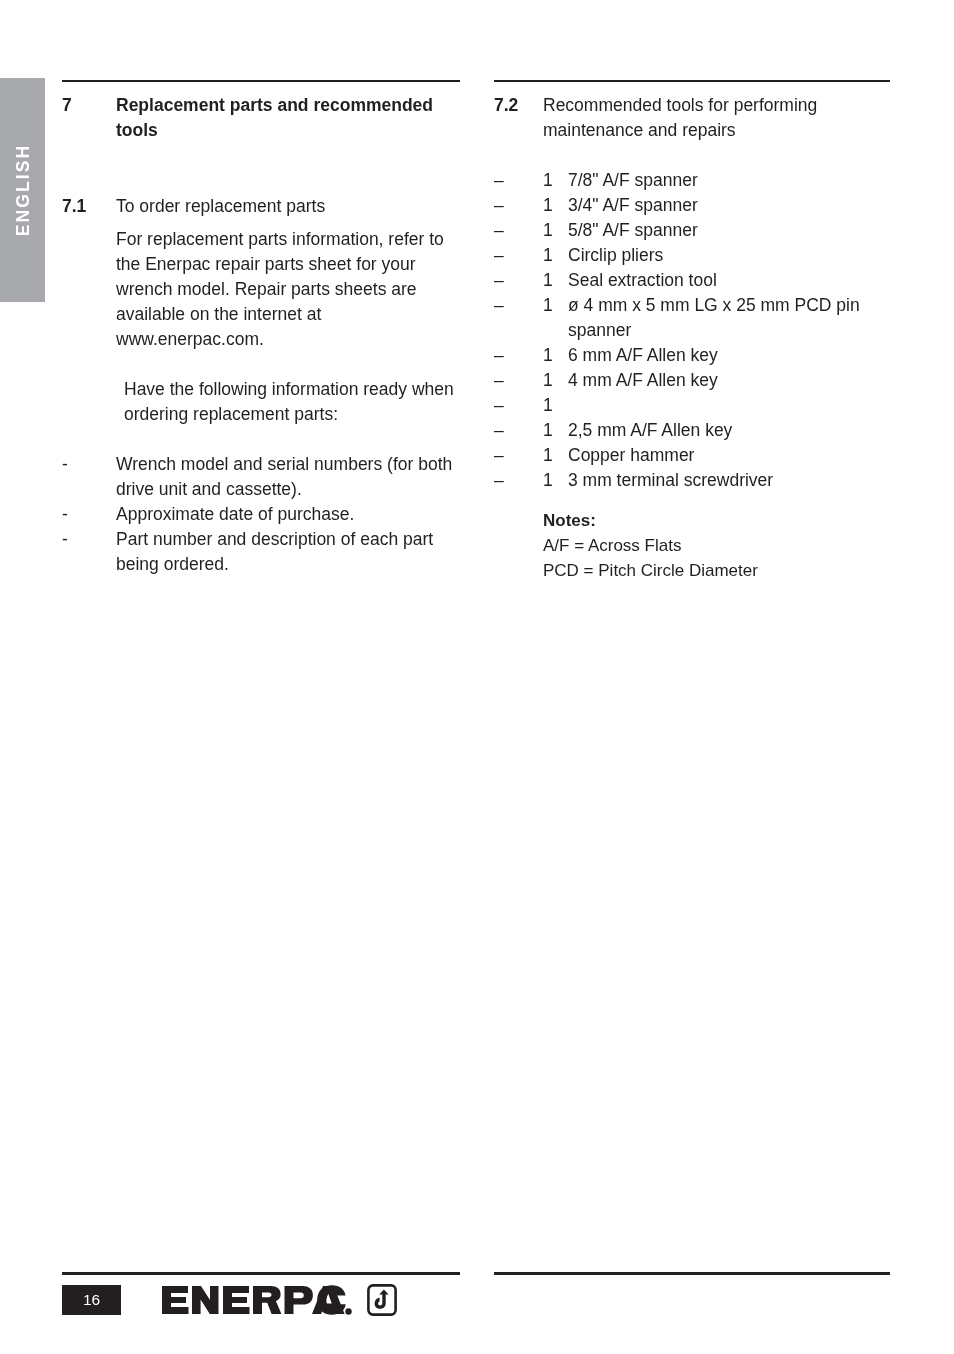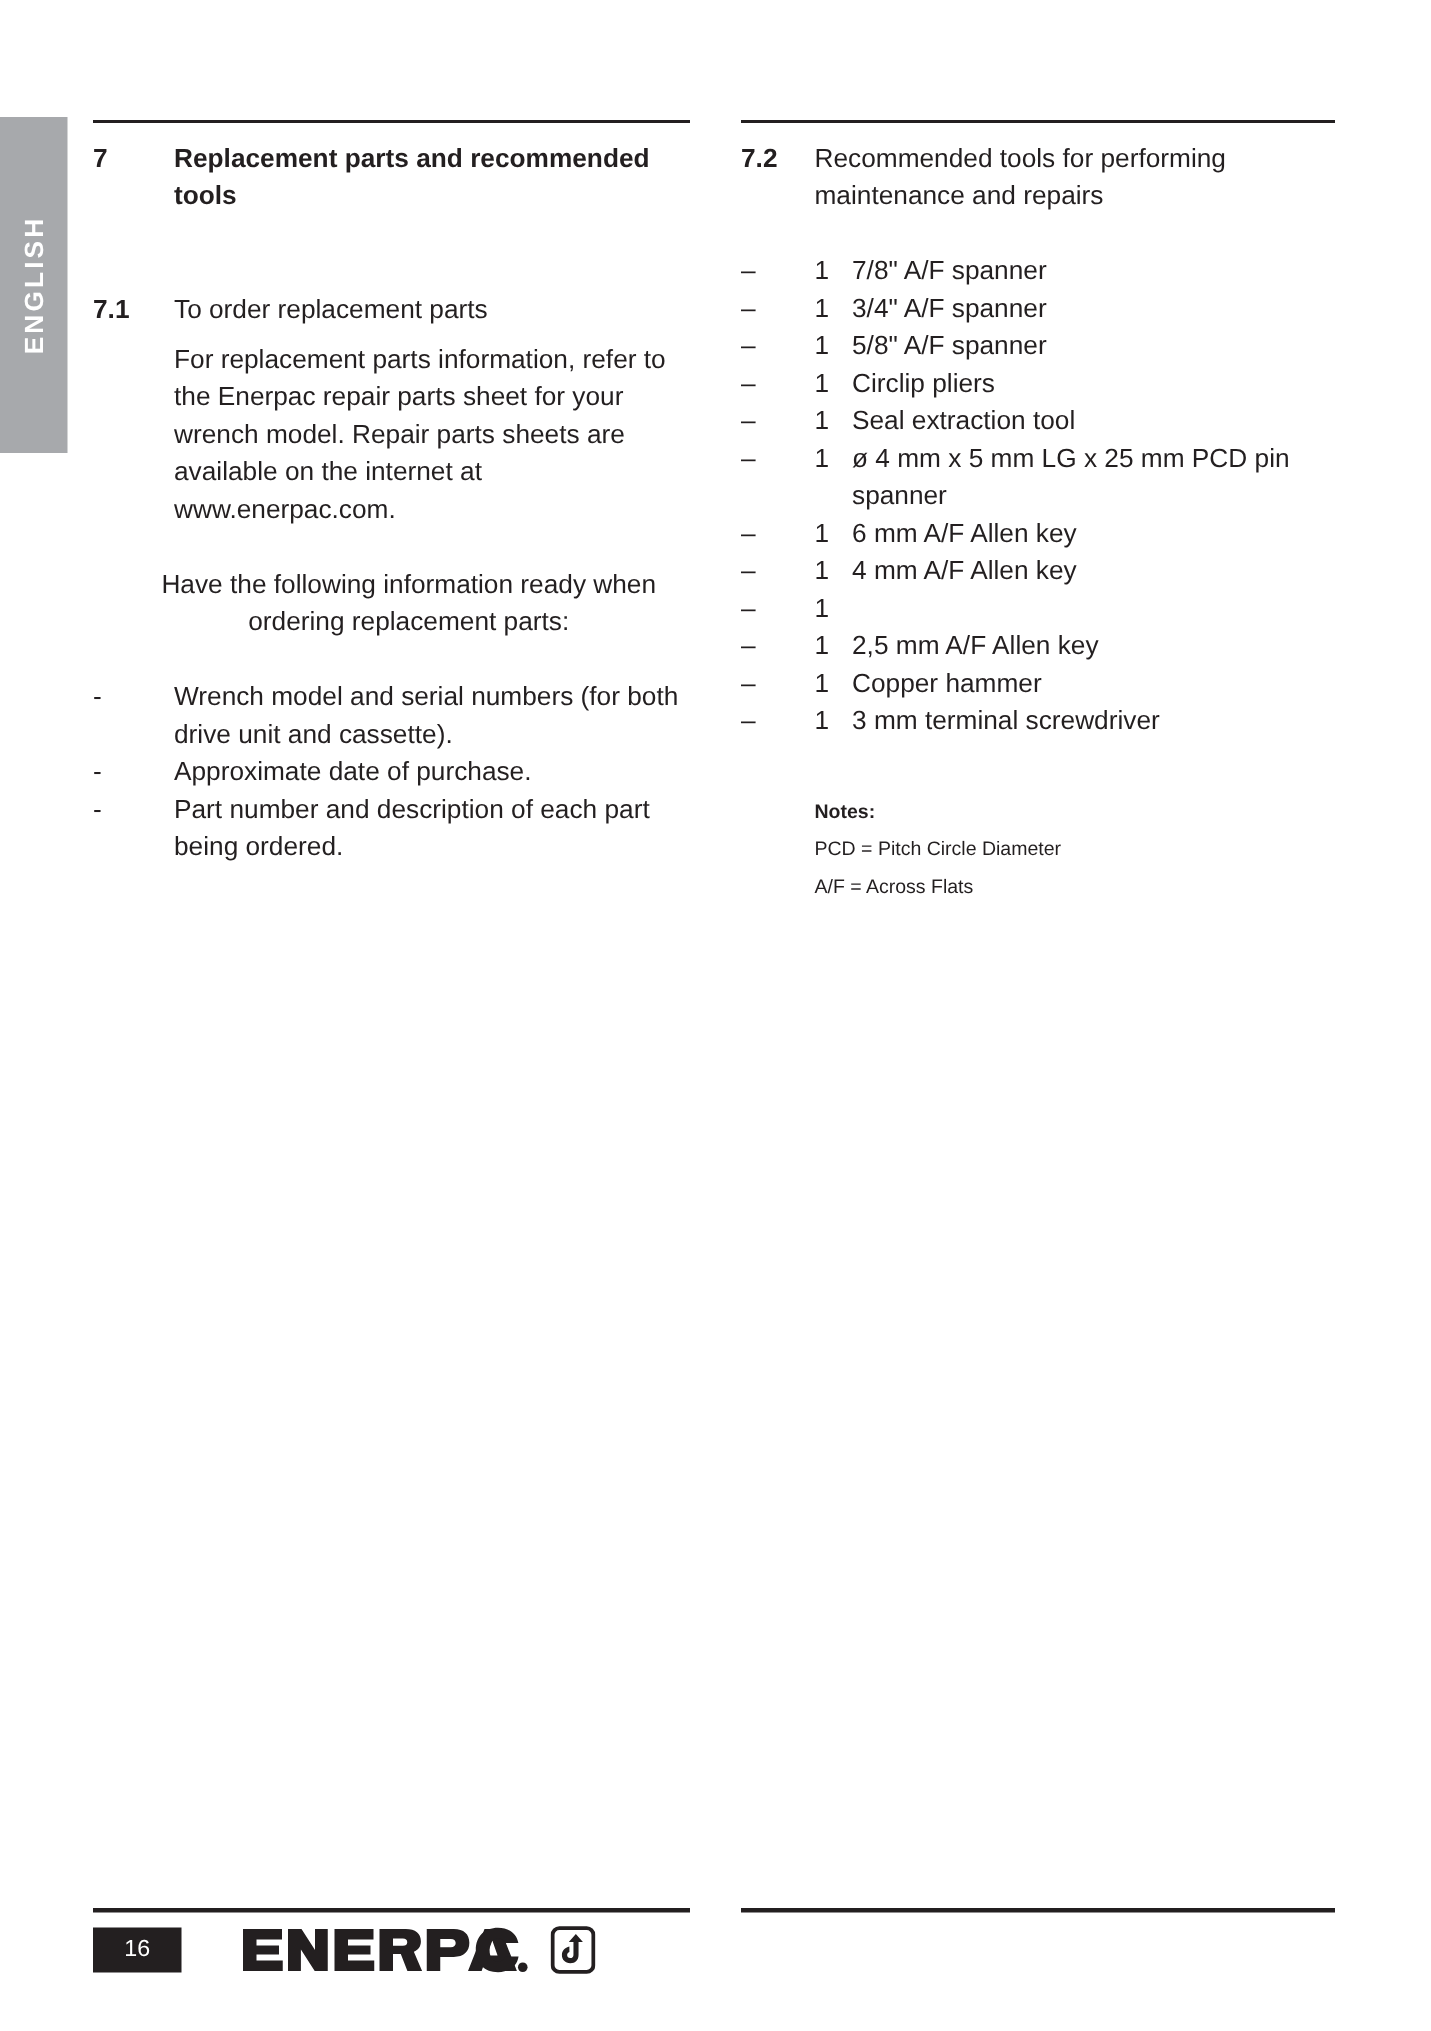--- a/index.html
+++ b/index.html
@@ -93,21 +93,21 @@
   #sec72 .sec-num { width: 49px; }
   #sec72 .sec-title { width: 351px; }
 
   
   .para {
     position: absolute;
     font-size: 17.5px;
     line-height: 25px;
   }
   #para-a { left: 116px; top: 227px; width: 340px; }
-  #para-b { left: 100px; top: 377px; width: 345px; text-align: center; }
+  #para-b { left: 124px; top: 377px; width: 345px; }
 
   
   .dlist {
     position: absolute;
     left: 62px;
     top: 452px;
     width: 398px;
   }
   .dlist-item {
     display: flex;
@@ -141,23 +141,23 @@
   .tool-qty {
     flex: 0 0 auto;
     width: 25px;
   }
   .tool-name { flex: 1 1 auto; }
 
   
   .notes {
     position: absolute;
     left: 543px;
-    top: 528px;
+    top: 508px;
     width: 350px;
-    font-size: 13px;
+    font-size: 17px;
     line-height: 25px;
   }
   .notes-title { font-weight: bold; }
 
   
   .page-badge {
     position: absolute;
     left: 62px;
     top: 1285px;
     width: 59px;
@@ -287,22 +287,22 @@
     </div>
     <div class="tool-item">
       <span class="tool-dash">–</span>
       <span class="tool-qty">1</span>
       <span class="tool-name">3 mm terminal screwdriver</span>
     </div>
   </div>
 
   <div class="notes">
     <div class="notes-title">Notes:</div>
+    <div>A/F = Across Flats</div>
     <div>PCD = Pitch Circle Diameter</div>
-    <div>A/F = Across Flats</div>
   </div>
 
   <div class="rule-bottom left"></div>
   <div class="rule-bottom right"></div>
 
   <div class="page-badge">16</div>
 
   <div class="logo">
     <svg class="logo-wordmark" width="200" height="34" viewBox="0 0 200 34">
       <g fill="#231f20">

